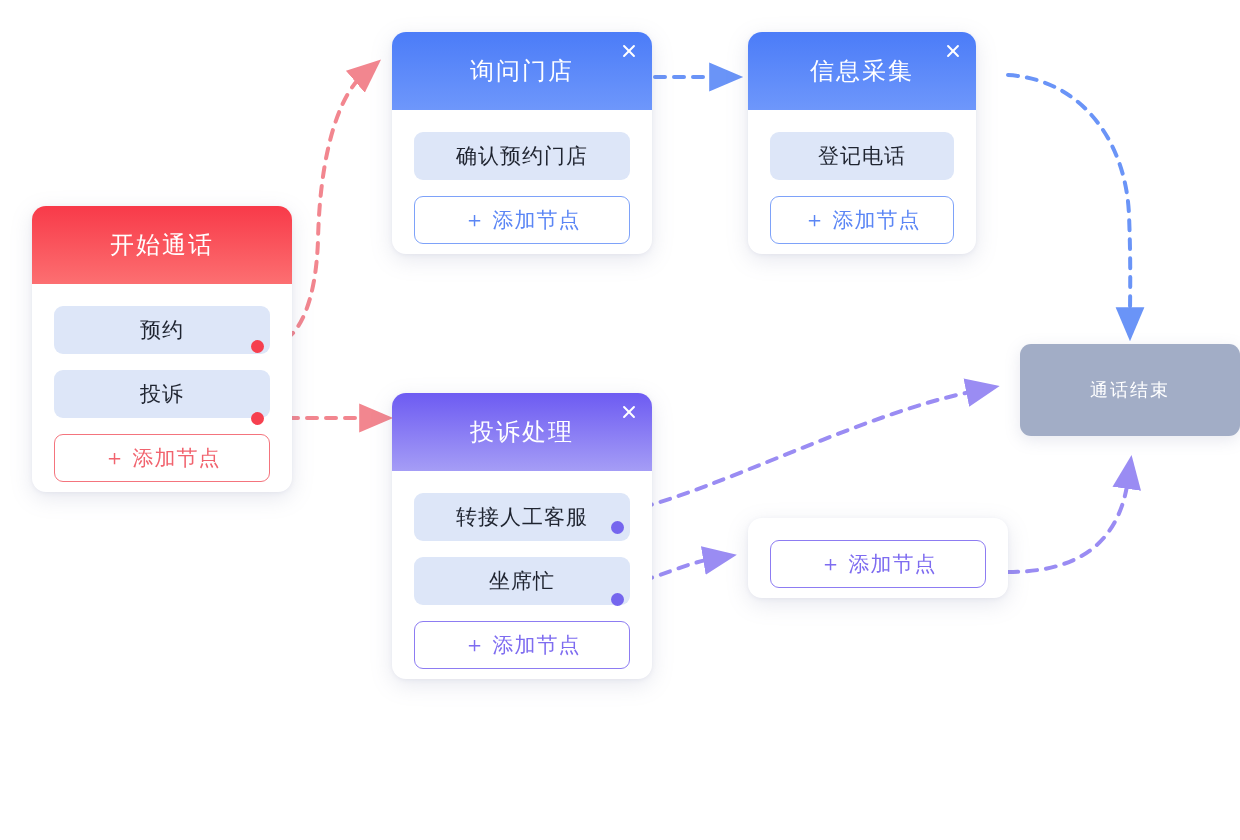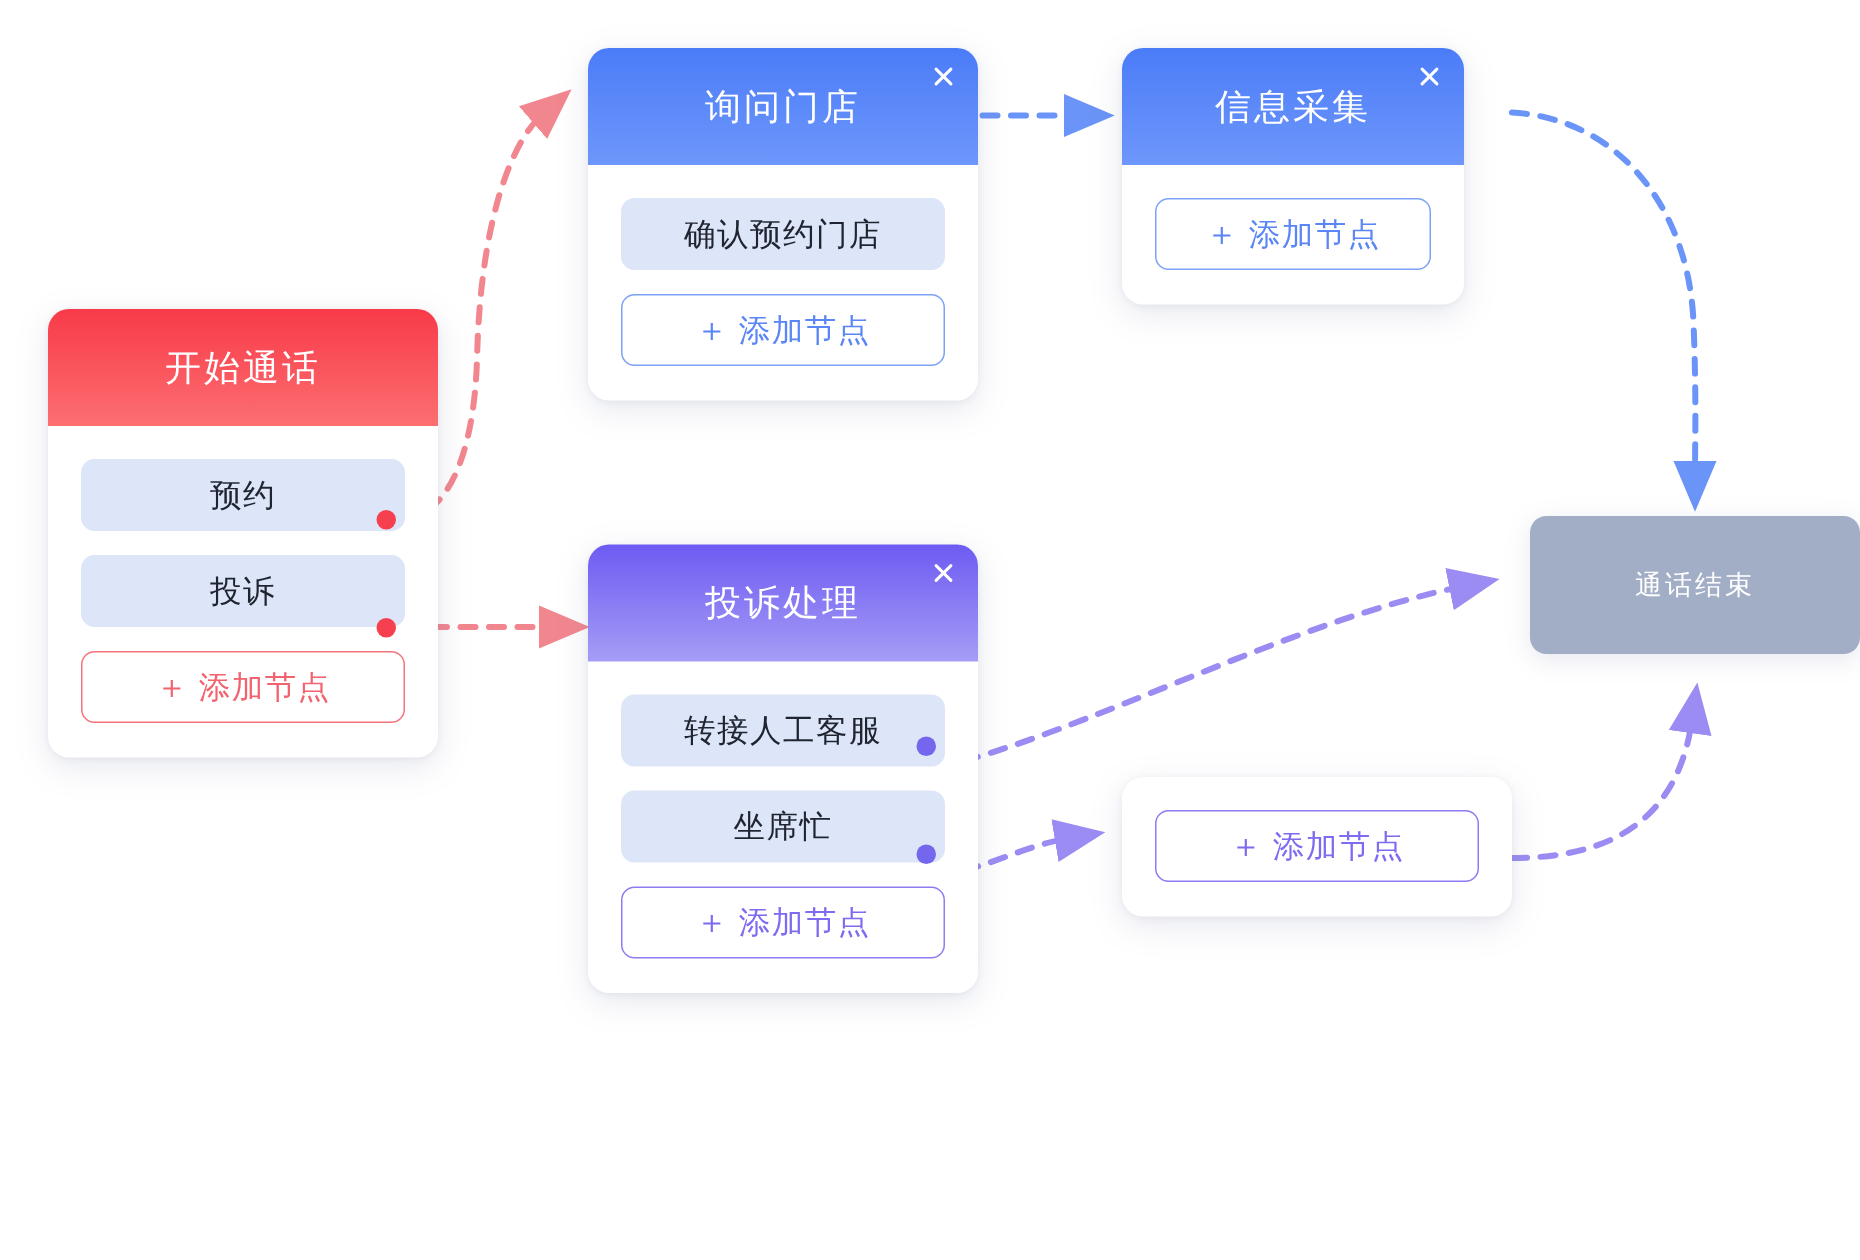--- a/index.html
+++ b/index.html
@@ -57,21 +57,21 @@
     position: absolute;
     left: 3px; top: 10px;
     width: 16px; height: 2px;
     background: #ffffff;
     border-radius: 1px;
   }
   .close-icon::before { transform: rotate(45deg); }
   .close-icon::after  { transform: rotate(-45deg); }
 
   .node-body {
-    padding: 22px 22px 23px 22px;
+    padding: 22px 22px 10px 22px;
     display: flex;
     flex-direction: column;
     gap: 16px;
   }
   .chip {
     height: 48px;
     border-radius: 9px;
     background: #dde6f8;
     color: #1f2430;
     font-size: 21px;
@@ -187,28 +187,29 @@
       </div>
     </div>
   </div>
 
   <div class="node" style="left:748px; top:32px; width:228px;">
     <div class="node-header blue">
       <span>信息采集</span>
       <span class="close-icon"></span>
     </div>
     <div class="node-body">
+      <div class="chip">登记电话</div>
       <div class="add-btn">
         <span class="add-plus">＋</span>
         <span>添加节点</span>
       </div>
     </div>
   </div>
 
-  <div class="node" style="left:392px; top:363px; width:260px;">
+  <div class="node" style="left:392px; top:393px; width:260px;">
     <div class="node-header purple">
       <span>投诉处理</span>
       <span class="close-icon"></span>
     </div>
     <div class="node-body">
       <div class="chip">转接人工客服</div>
       <div class="chip">坐席忙</div>
       <div class="add-btn purple">
         <span class="add-plus">＋</span>
         <span>添加节点</span>

